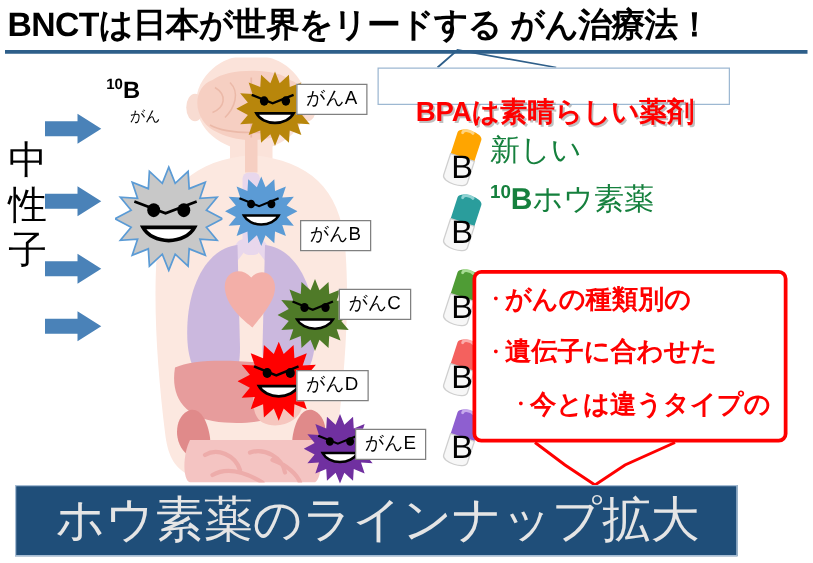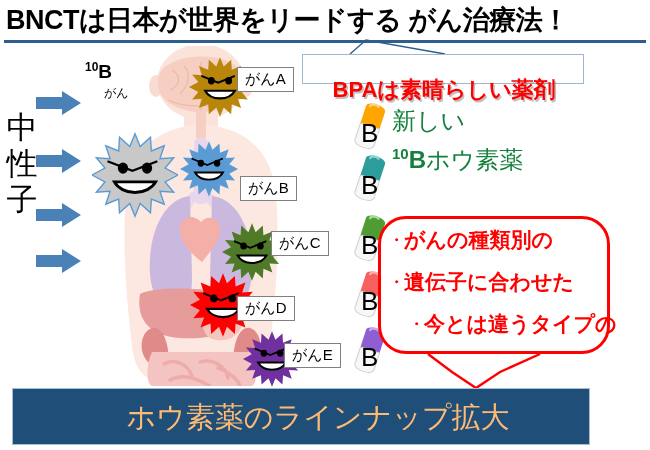--- a/index.html
+++ b/index.html
@@ -146,24 +146,24 @@
     vertical-align: super;
     font-weight: bold;
   }
   #newdrug b { font-weight: bold; }
 
   
   #red-callout {
     position: absolute;
     left: 378px;
     top: 216px;
-    width: 232px;
+    width: 252px;
     height: 138px;
     border: 3px solid #FF0000;
-    border-radius: 28px;
+    border-radius: 7px;
     background: #ffffff;
     box-sizing: border-box;
   }
   .red-line {
     position: absolute;
     left: 8px;
     color: #FF0000;
     font-size: 21px;
     font-weight: bold;
     white-space: nowrap;
@@ -180,27 +180,27 @@
     left: 12px;
     top: 388px;
     width: 578px;
     height: 57px;
     background: #1F4E79;
     border: 1px solid #A6BDD4;
     box-sizing: border-box;
   }
   #banner-text {
     position: absolute;
-    left: 16px;
+    left: 0;
     top: 0;
     width: 578px;
     height: 57px;
     line-height: 56px;
-    color: #fdba74;
-    font-size: 29px;
+    color: #e5e5e5;
+    font-size: 39px;
     text-align: center;
     white-space: nowrap;
     letter-spacing: 0px;
   }
 
   
   .capsule { position: absolute; width: 44px; height: 52px; }
 
   .overlay-svg {
     position: absolute;

